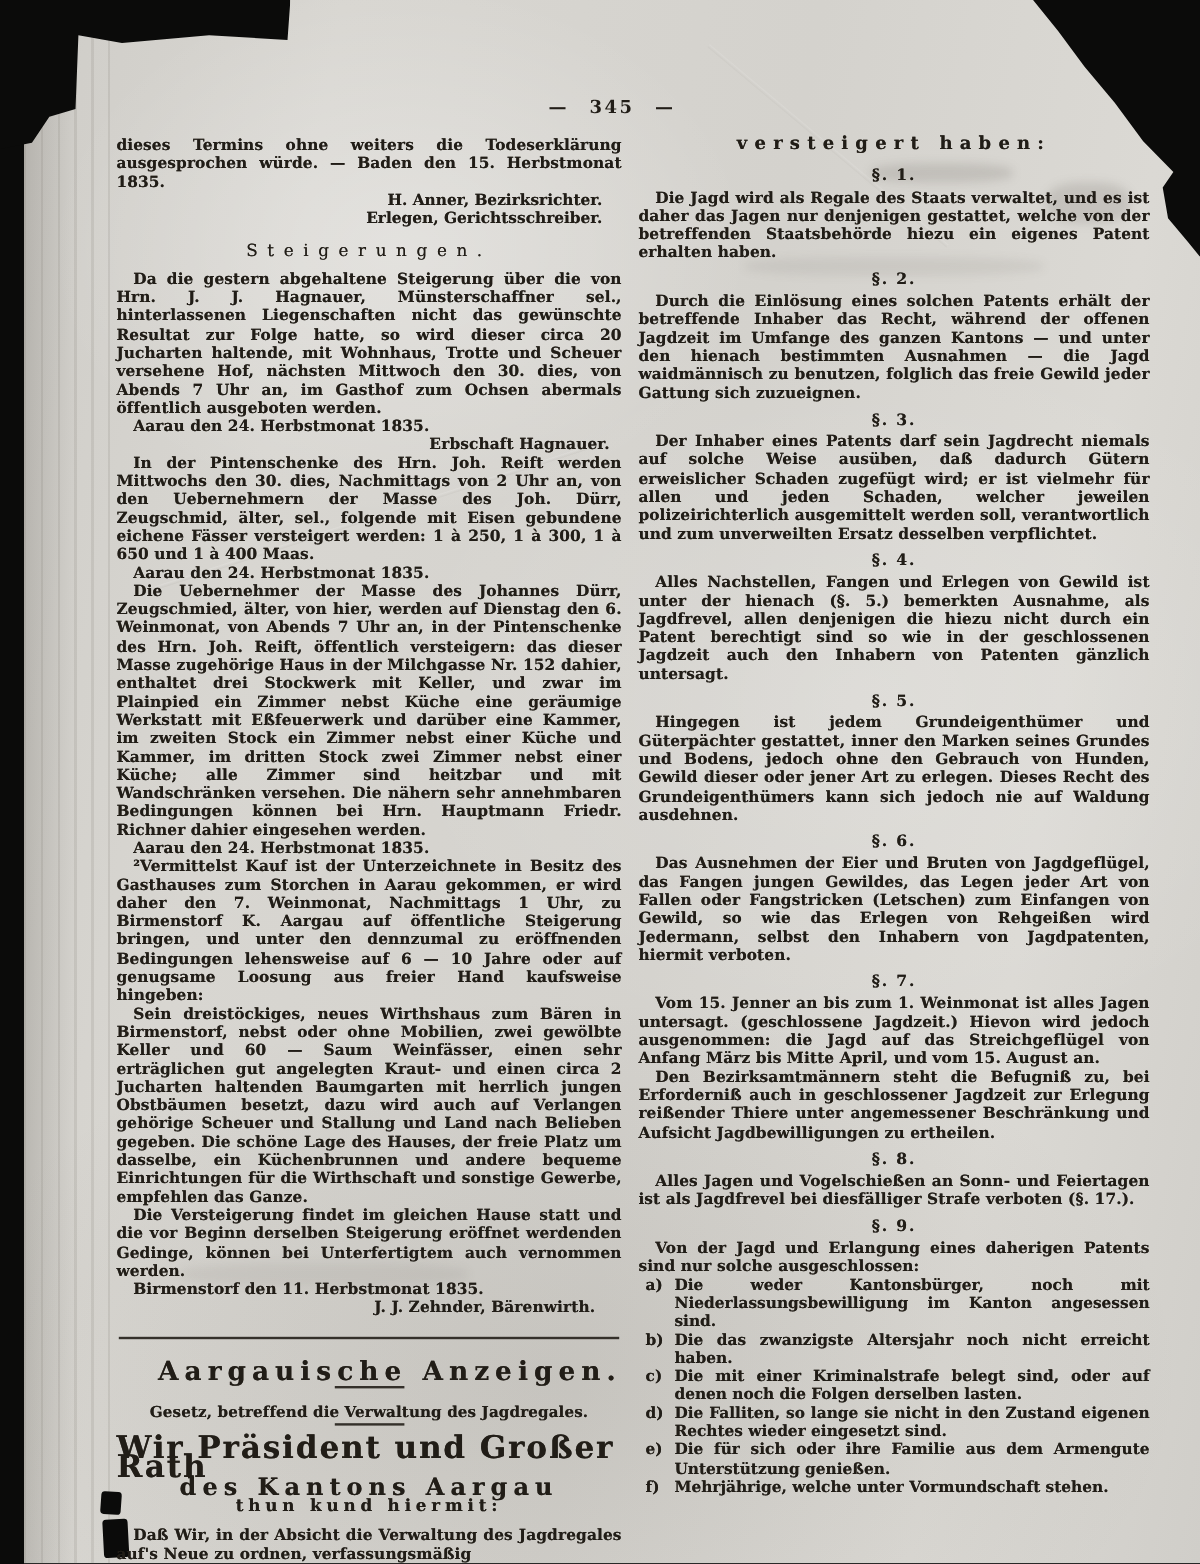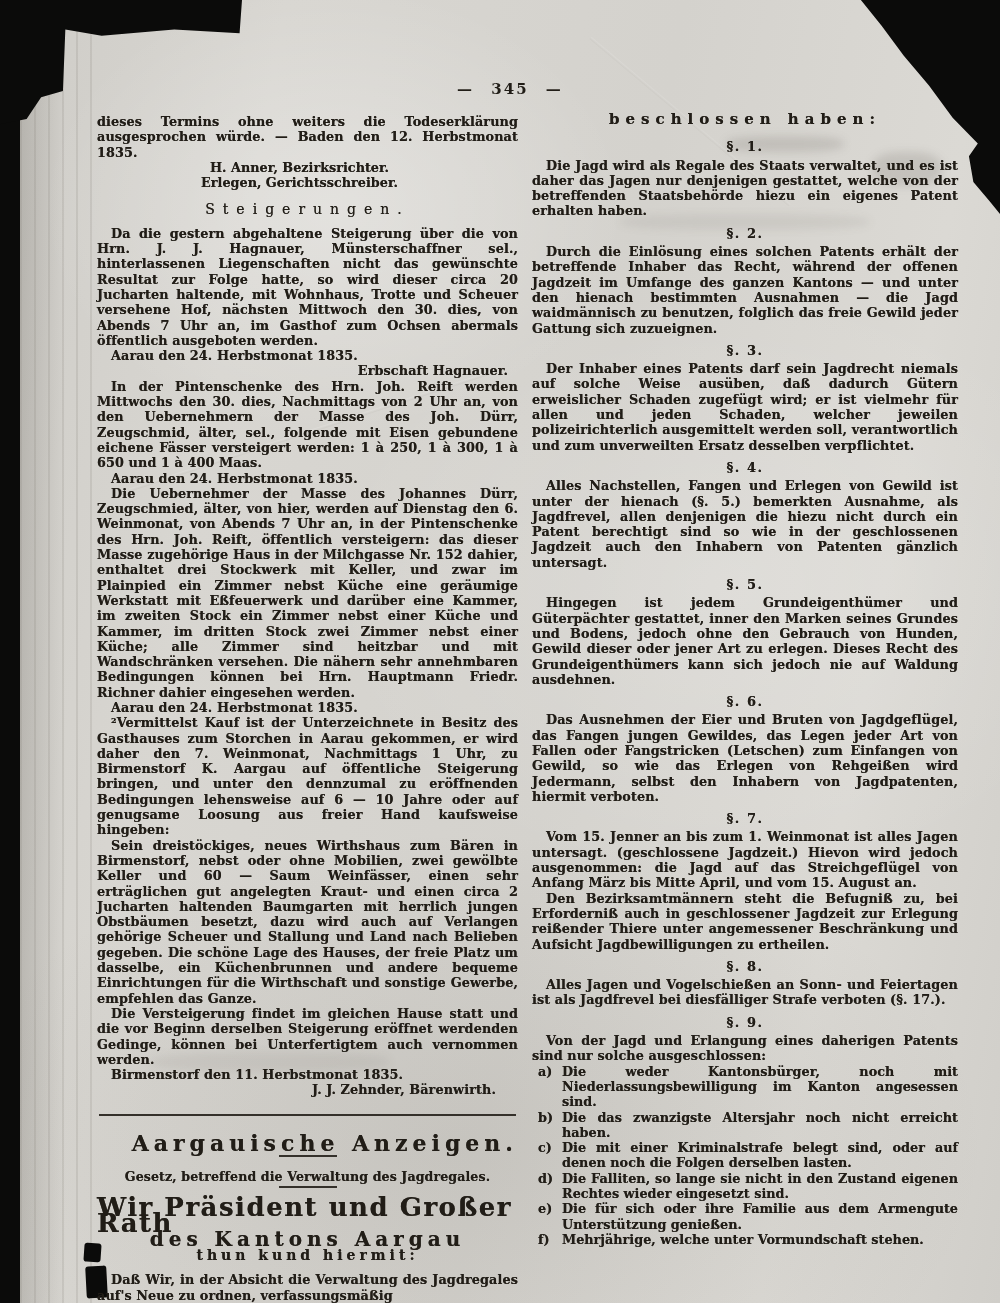--- a/index.html
+++ b/index.html
@@ -35,21 +35,21 @@
 
   .col{position:absolute;font-size:12.8px;line-height:15.3px;font-weight:700;
        text-shadow:0 0 0.35px rgba(32,28,22,0.75);}
   .col-left{left:97px;top:114px;width:421px;}
   .col-right{left:532px;top:112px;width:426px;}
 
   p{margin:0;text-align:justify;letter-spacing:0.1px;}
   .ind{text-indent:14px;}
   .dateline{text-align:left;text-indent:14px;}
   .right-al{text-align:right;padding-right:10px;}
-  .sig-block{text-align:center;padding-right:16px;}
+  .sig-block{text-align:right;padding-right:16px;}
   .sig-right{text-align:right;padding-right:22px;}
 
   .head-steigerungen{text-align:center;font-size:14px;font-weight:400;letter-spacing:8px;
       margin:12px 0 8px;}
   .head-beschlossen{text-align:center;font-size:15px;font-weight:700;letter-spacing:6px;
       margin:0 0 12px;}
   .para-num{text-align:center;font-size:13px;font-weight:700;letter-spacing:1.5px;margin:7px 0 3px;}
   .divider{border:none;border-top:2px solid #34302a;margin:16px 2px 20px;}
   .head-anzeigen{text-align:right;font-size:22px;font-weight:700;letter-spacing:5px;margin:0 0 4px;}
   .mini-rule{width:58px;border-top:2px solid #34302a;margin:2px auto 12px;}
@@ -76,21 +76,21 @@
   <div class="smudge smudge-3"></div>
   <div class="smudge smudge-4"></div>
   <div class="artifact art-topleft"></div>
   <div class="artifact art-topright"></div>
   <div class="artifact art-botleft-1"></div>
   <div class="artifact art-botleft-2"></div>
 
   <div class="page-num">— 345 —</div>
 
   <div class="col col-left">
-    <p>dieses Termins ohne weiters die Todeserklärung ausgesprochen würde. — Baden den 12. Herbstmonat 1835.</p>
+    <p>dieses Termins ohne weiters die Todeserklärung ausgesprochen würde. — Baden den 15. Herbstmonat 1835.</p>
     <div class="sig-block">
       <div>H. Anner, Bezirksrichter.</div>
       <div>Erlegen, Gerichtsschreiber.</div>
     </div>
     <div class="head-steigerungen">Steigerungen.</div>
     <p class="ind">Da die gestern abgehaltene Steigerung über die von Hrn. J. J. Hagnauer, Münsterschaffner sel., hinterlassenen Liegenschaften nicht das gewünschte Resultat zur Folge hatte, so wird dieser circa 20 Jucharten haltende, mit Wohnhaus, Trotte und Scheuer versehene Hof, nächsten Mittwoch den 30. dies, von Abends 7 Uhr an, im Gasthof zum Ochsen abermals öffentlich ausgeboten werden.</p>
     <p class="dateline">Aarau den 24. Herbstmonat 1835.</p>
     <p class="right-al">Erbschaft Hagnauer.</p>
     <p class="ind">In der Pintenschenke des Hrn. Joh. Reift werden Mittwochs den 30. dies, Nachmittags von 2 Uhr an, von den Uebernehmern der Masse des Joh. Dürr, Zeugschmid, älter, sel., folgende mit Eisen gebundene eichene Fässer versteigert werden: 1 à 250, 1 à 300, 1 à 650 und 1 à 400 Maas.</p>
     <p class="dateline">Aarau den 24. Herbstmonat 1835.</p>
@@ -106,21 +106,21 @@
     <div class="mini-rule"></div>
     <p class="gesetz-line">Gesetz, betreffend die Verwaltung des Jagdregales.</p>
     <div class="mini-rule"></div>
     <div class="procl-1">Wir Präsident und Großer Rath</div>
     <div class="procl-2">des Kantons Aargau</div>
     <div class="procl-3">thun kund hiermit:</div>
     <p class="ind">Daß Wir, in der Absicht die Verwaltung des Jagdregales auf's Neue zu ordnen, verfassungsmäßig</p>
   </div>
 
   <div class="col col-right">
-    <div class="head-beschlossen">beschlossen haben:</div>
+    <div class="head-beschlossen">versteigert haben:</div>
 
     <div class="para-num">§. 1.</div>
     <p class="ind">Die Jagd wird als Regale des Staats verwaltet, und es ist daher das Jagen nur denjenigen gestattet, welche von der betreffenden Staatsbehörde hiezu ein eigenes Patent erhalten haben.</p>
 
     <div class="para-num">§. 2.</div>
     <p class="ind">Durch die Einlösung eines solchen Patents erhält der betreffende Inhaber das Recht, während der offenen Jagdzeit im Umfange des ganzen Kantons — und unter den hienach bestimmten Ausnahmen — die Jagd waidmännisch zu benutzen, folglich das freie Gewild jeder Gattung sich zuzueignen.</p>
 
     <div class="para-num">§. 3.</div>
     <p class="ind">Der Inhaber eines Patents darf sein Jagdrecht niemals auf solche Weise ausüben, daß dadurch Gütern erweislicher Schaden zugefügt wird; er ist vielmehr für allen und jeden Schaden, welcher jeweilen polizeirichterlich ausgemittelt werden soll, verantwortlich und zum unverweilten Ersatz desselben verpflichtet.</p>
 

